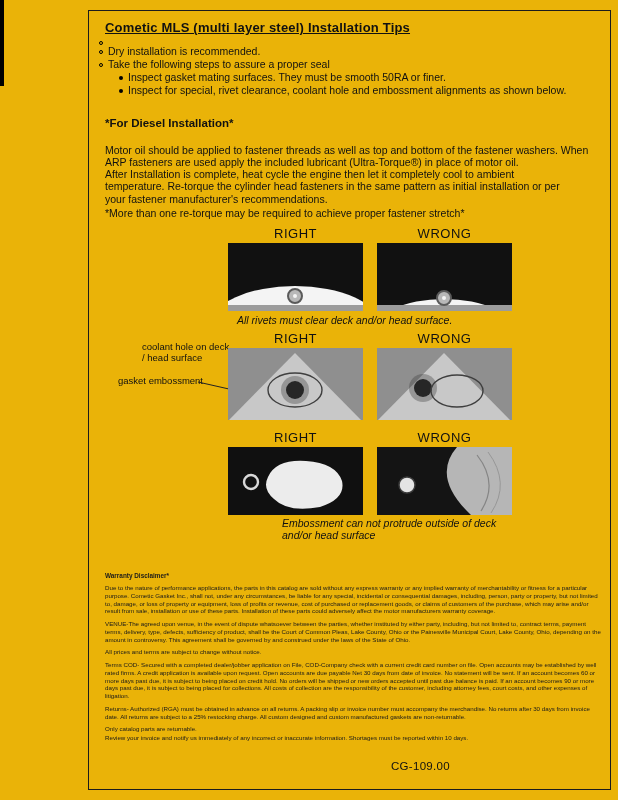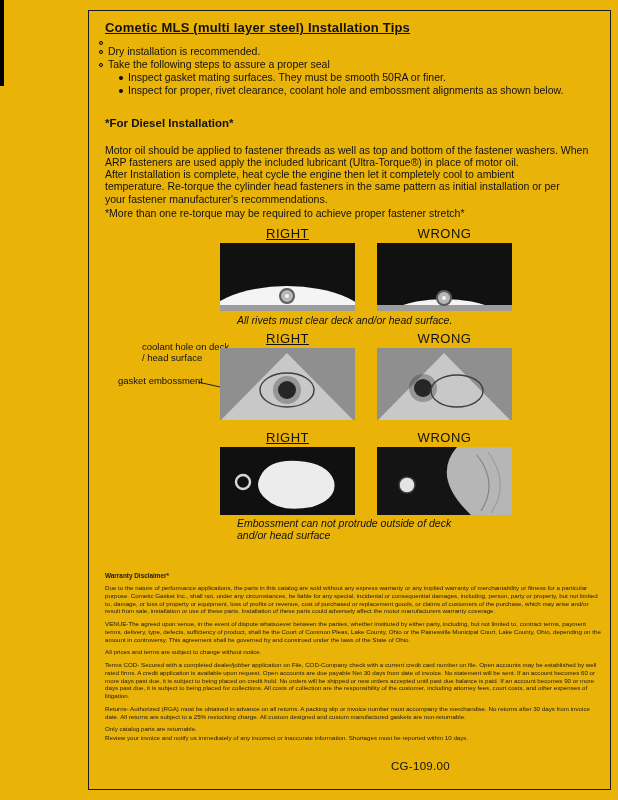--- a/index.html
+++ b/index.html
@@ -21,28 +21,28 @@
             margin-right:5px; align-self:center; }
   .subtips { margin-left:20px; }
 
   .diesel-h { position:absolute; left:105px; top:117px; font-size:11.5px; font-weight:bold; }
   .para { position:absolute; left:105px; font-size:10.5px; line-height:12.3px; }
   .p1 { top:134px; width:492px;margin-top:10px; }
   .p2 { top:168px; width:468px; }
   .note { position:absolute; left:105px; top:207px; font-size:10.5px; white-space:nowrap; }
 
   .dg-h { position:absolute; width:135px; text-align:center; font-size:13px; letter-spacing:0.5px; }
-  .col-l { left:220px;text-decoration:underline; } .col-r { left:377px; }
+  .col-l { left:228px; } .col-r { left:377px; }
   .hr1 { top:226px; } .hr2 { top:331px; } .hr3 { top:430px; }
   .panel { position:absolute; width:135px; }
   .pr1 { top:243px; height:68px; } .pr2 { top:348px; height:72px; } .pr3 { top:447px; height:68px; }
   .panel svg { display:block; width:100%; height:100%; }
 
   .caption { position:absolute; left:237px; font-size:10.5px; line-height:12px;font-style:italic; }
-  .cap1 { top:314px; } .cap2 { top:423px; } .cap3 { top:517px; width:235px; }
+  .cap1 { top:314px; } .cap2 { top:423px; } .cap3 { top:517px; width:235px;margin-left:45px; }
 
   .ann { position:absolute; font-size:9.5px; line-height:11px; color:#111; }
   .ann1 { left:142px; top:341px; width:92px; }
   .ann2 { left:118px; top:375px; white-space:nowrap; }
   .leaders { position:absolute; left:115px; top:340px; width:200px; height:70px; pointer-events:none; }
 
   .legal { position:absolute; left:105px; top:572px; width:497px; font-size:6.2px;
            line-height:1.25; color:#1a1a1a; }
   .legal h3 { font-size:6.4px; font-weight:bold; margin-bottom:4px; }
   .legal p { margin-bottom:5px; }
@@ -72,21 +72,21 @@
       <span class="m-open"></span>
       <span>Take the following steps to assure a proper seal</span>
     </div>
     <div class="subtips">
       <div class="tip">
         <span class="m-fill"></span>
         <span>Inspect gasket mating surfaces.  They must be smooth 50RA or finer.</span>
       </div>
       <div class="tip">
         <span class="m-fill"></span>
-        <span>Inspect for proper, rivet clearance, coolant hole and embossment alignments as shown below.</span>
+        <span>Inspect for special, rivet clearance, coolant hole and embossment alignments as shown below.</span>
       </div>
     </div>
   </div>
 
   <h2 class="diesel-h">*For Diesel Installation*</h2>
   <p class="para p1">Motor oil should be applied to fastener threads as well as top and bottom of the fastener washers. When ARP fasteners are used apply the included lubricant (Ultra-Torque®) in place of motor oil.</p>
   <p class="para p2">After Installation is complete, heat cycle the engine then let it completely cool to ambient temperature. Re-torque the cylinder head fasteners in the same pattern as initial installation or per your fastener manufacturer's recommendations.</p>
   <p class="note">*More than one re-torque may be required to achieve proper fastener stretch*</p>
 
   <div class="dg-h col-l hr1">RIGHT</div>

